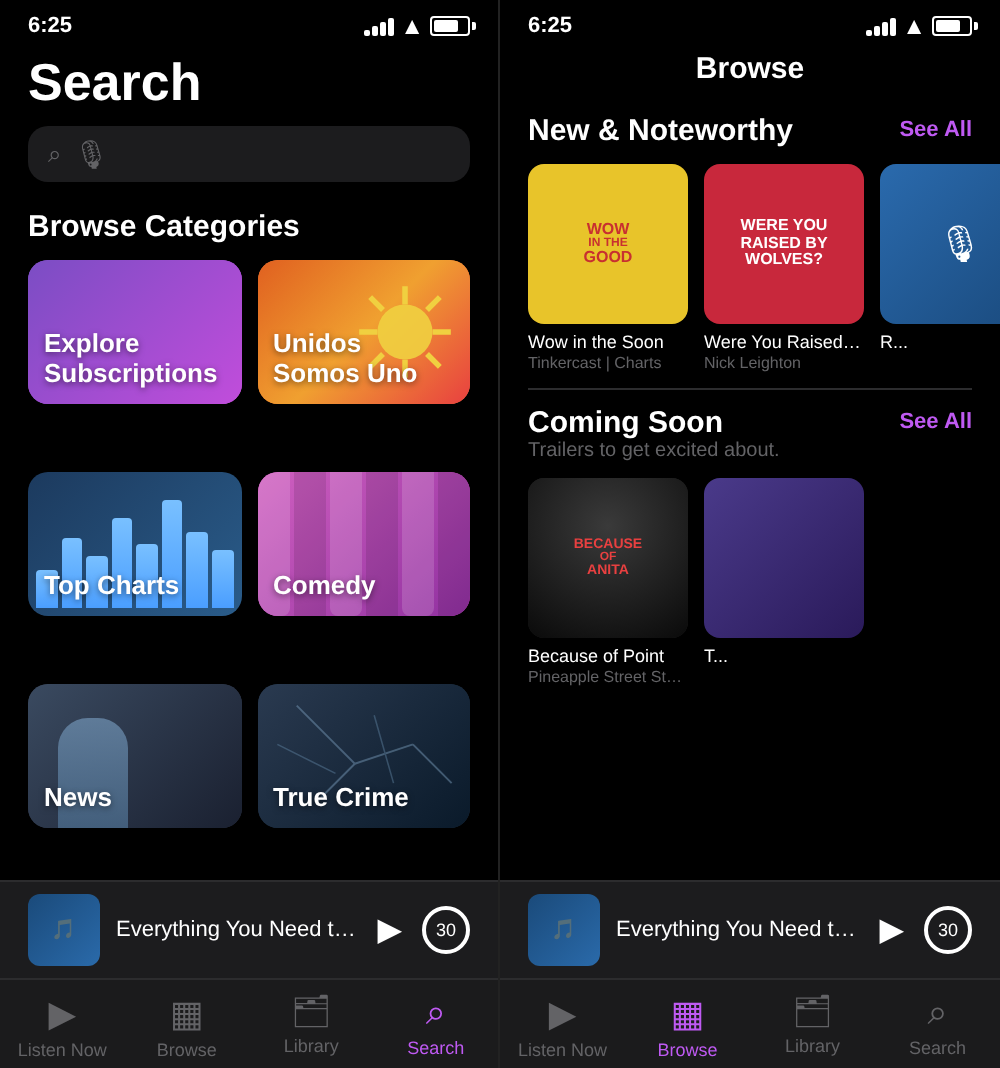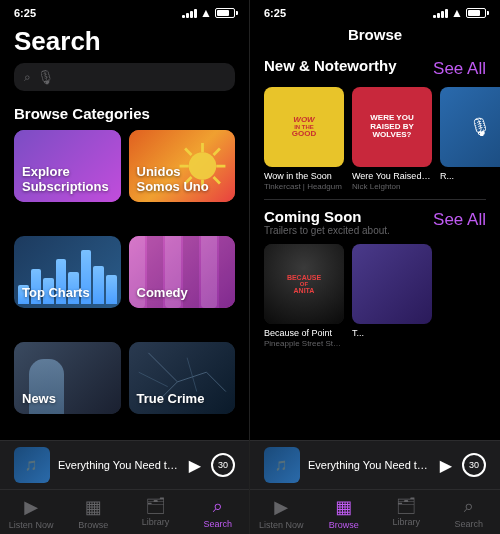--- a/index.html
+++ b/index.html
@@ -261,22 +261,22 @@
       color: #fff;
       font-size: 15px;
       font-weight: 700;
     }
     .section-sub {
       color: #636366;
       font-size: 10px;
     }
     .see-all {
       color: #bf5af2;
-      font-size: 17px;
-      font-weight: 400;
+      font-size: 11px;
+      font-weight: 700;
       padding-top: 2px;
     }
     .cards-row {
       display: flex;
       gap: 8px;
       padding: 6px 14px 8px;
       overflow: hidden;
     }
     .podcast-card {
       flex-shrink: 0;
@@ -566,28 +566,28 @@
     </div>
     <div class="see-all">See All</div>
   </div>
 
   <div class="cards-row">
 
     <div class="podcast-card">
       <div class="podcast-thumb">
         <div class="wow-thumb">
           <div style="text-align:center;">
-            <div style="font-size:8px;font-weight:900;color:#c83030;line-height:1;font-style:italic;">WOW</div>
+            <div style="font-size:8px;font-weight:900;color:#c83030;line-height:1;">WOW</div>
             <div style="font-size:6px;font-weight:700;color:#c83030;line-height:1;">IN THE</div>
             <div style="font-size:8px;font-weight:900;color:#c83030;line-height:1;">GOOD</div>
           </div>
         </div>
       </div>
       <div class="podcast-title">Wow in the Soon</div>
-      <div class="podcast-subtitle">Tinkercast | Headgum</div>
+      <div class="podcast-subtitle">Tinkercast | Charts</div>
     </div>
 
     <div class="podcast-card">
       <div class="podcast-thumb">
         <div class="wolves-thumb">
           <div class="wolves-text">Were you raised by wolves?</div>
         </div>
       </div>
       <div class="podcast-title">Were You Raised By W...</div>
       <div class="podcast-subtitle">Nick Leighton</div>

